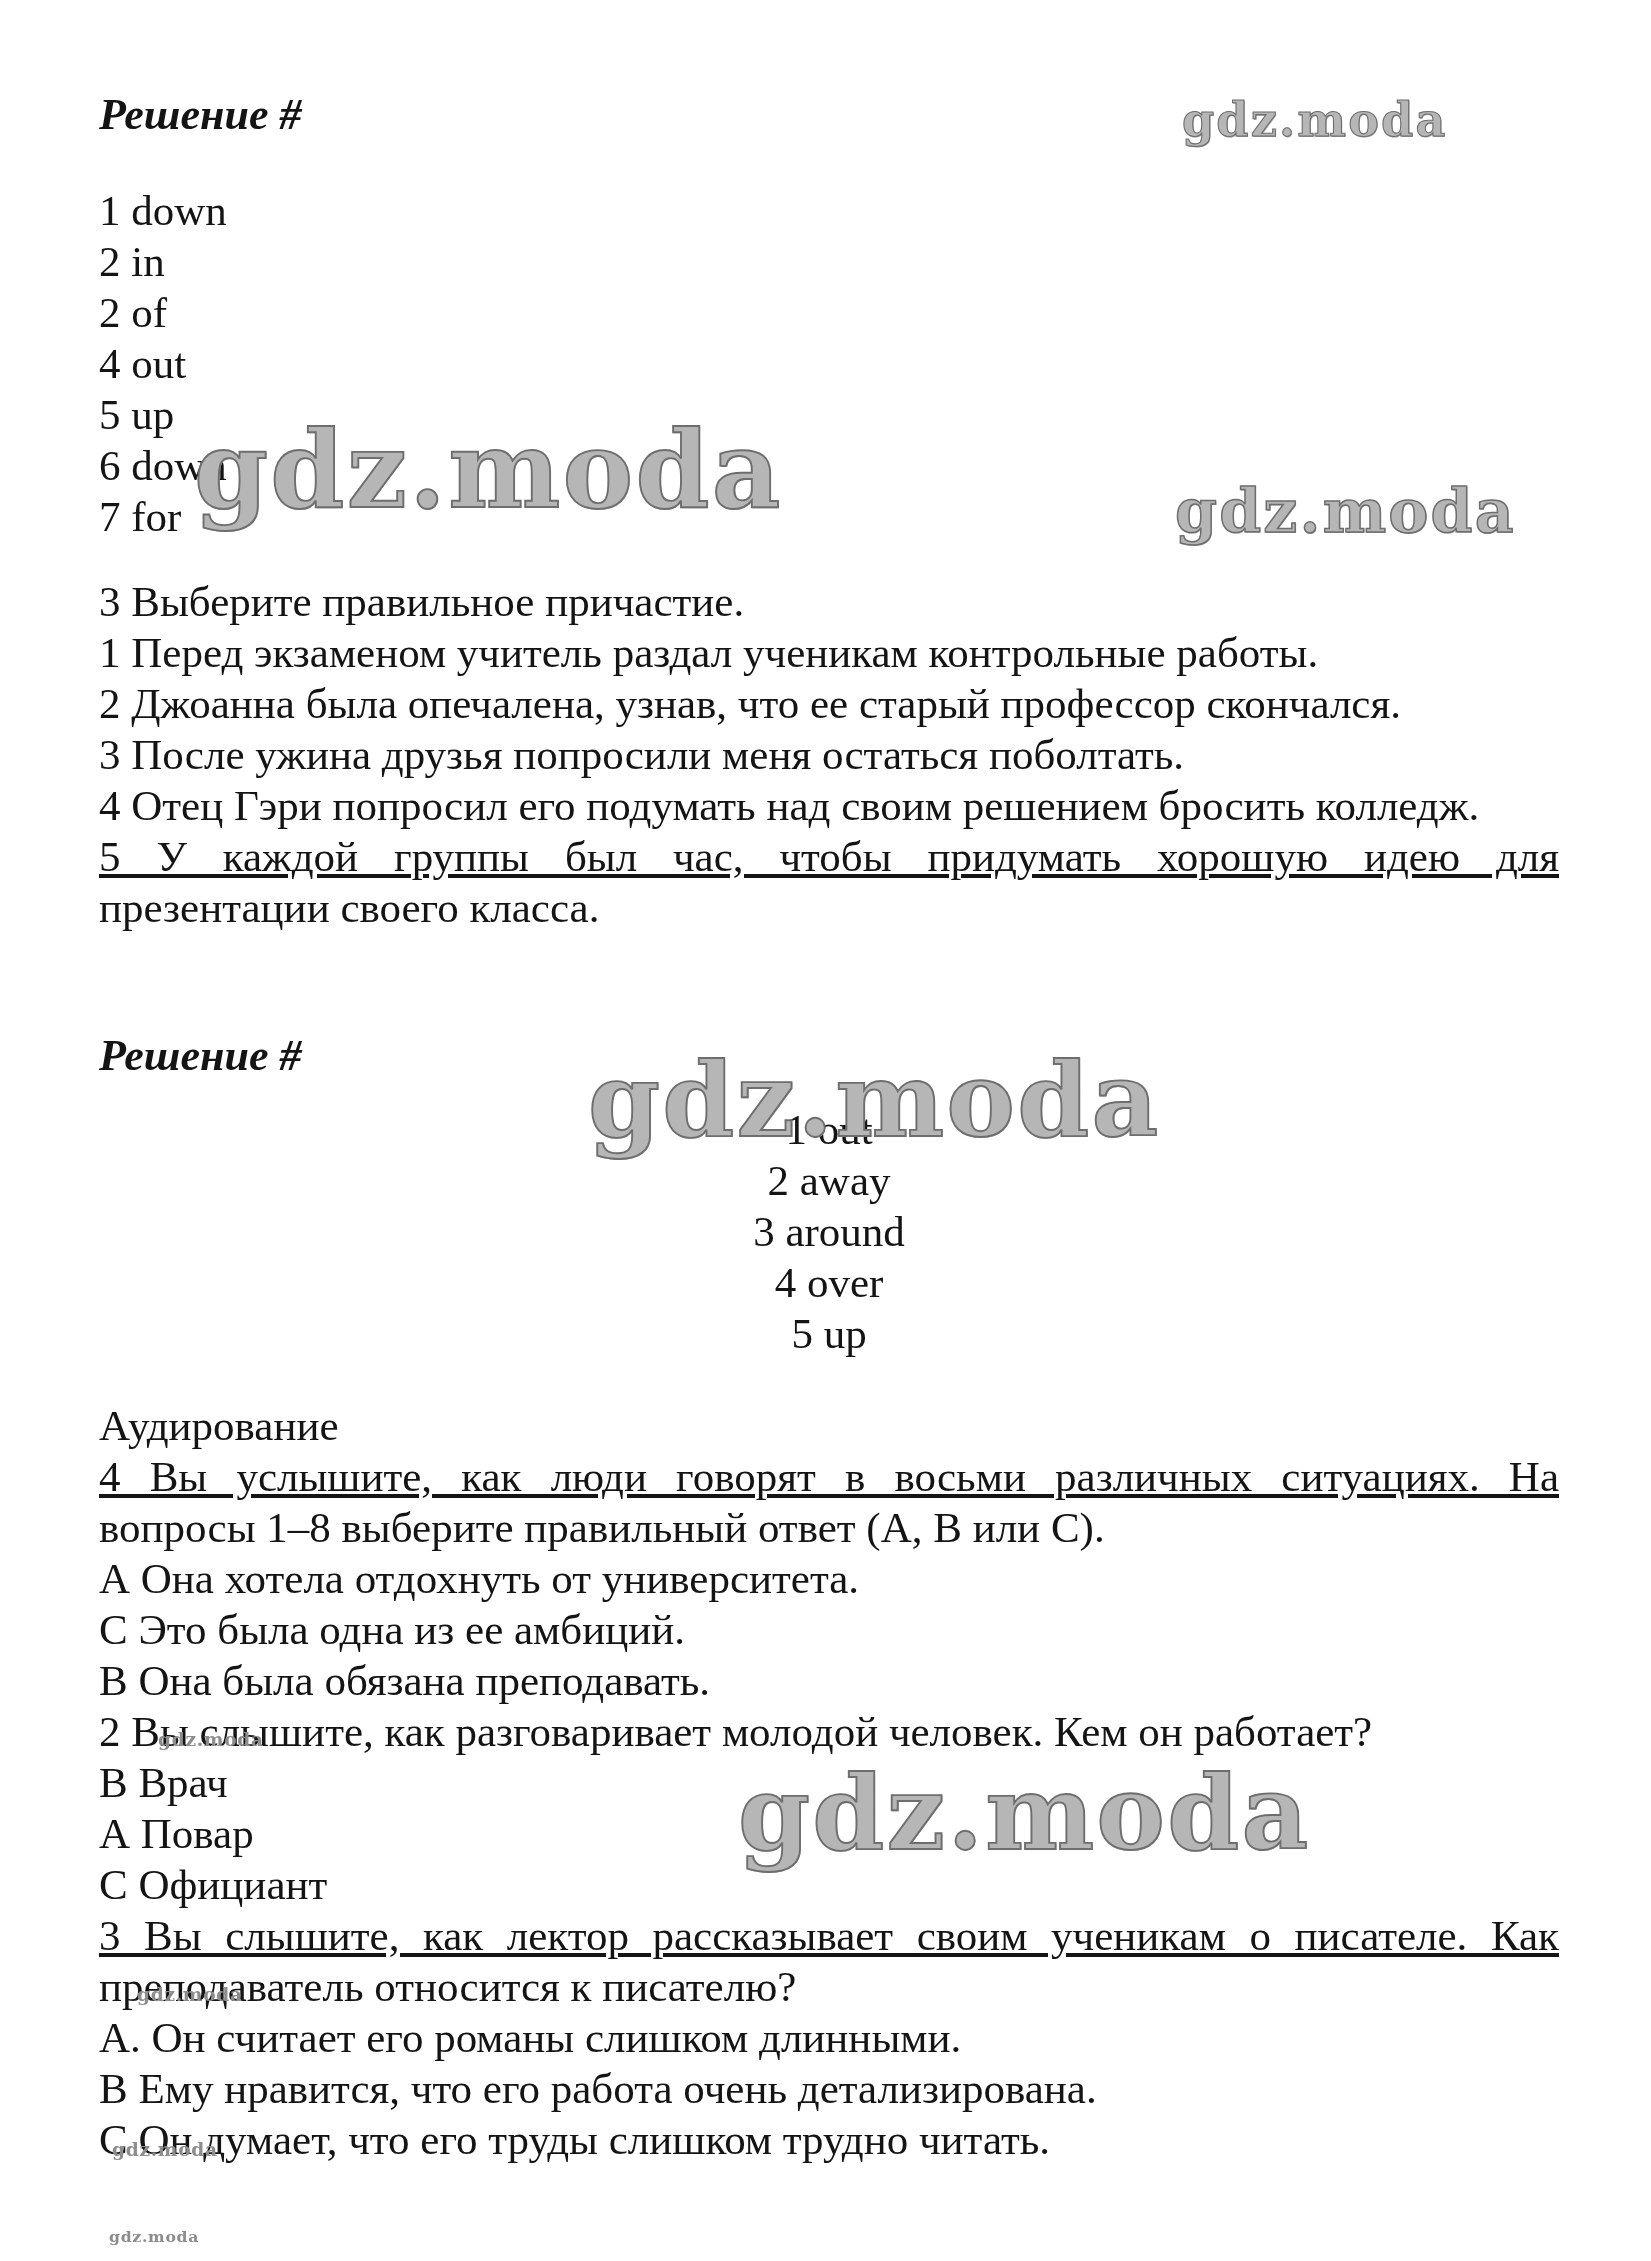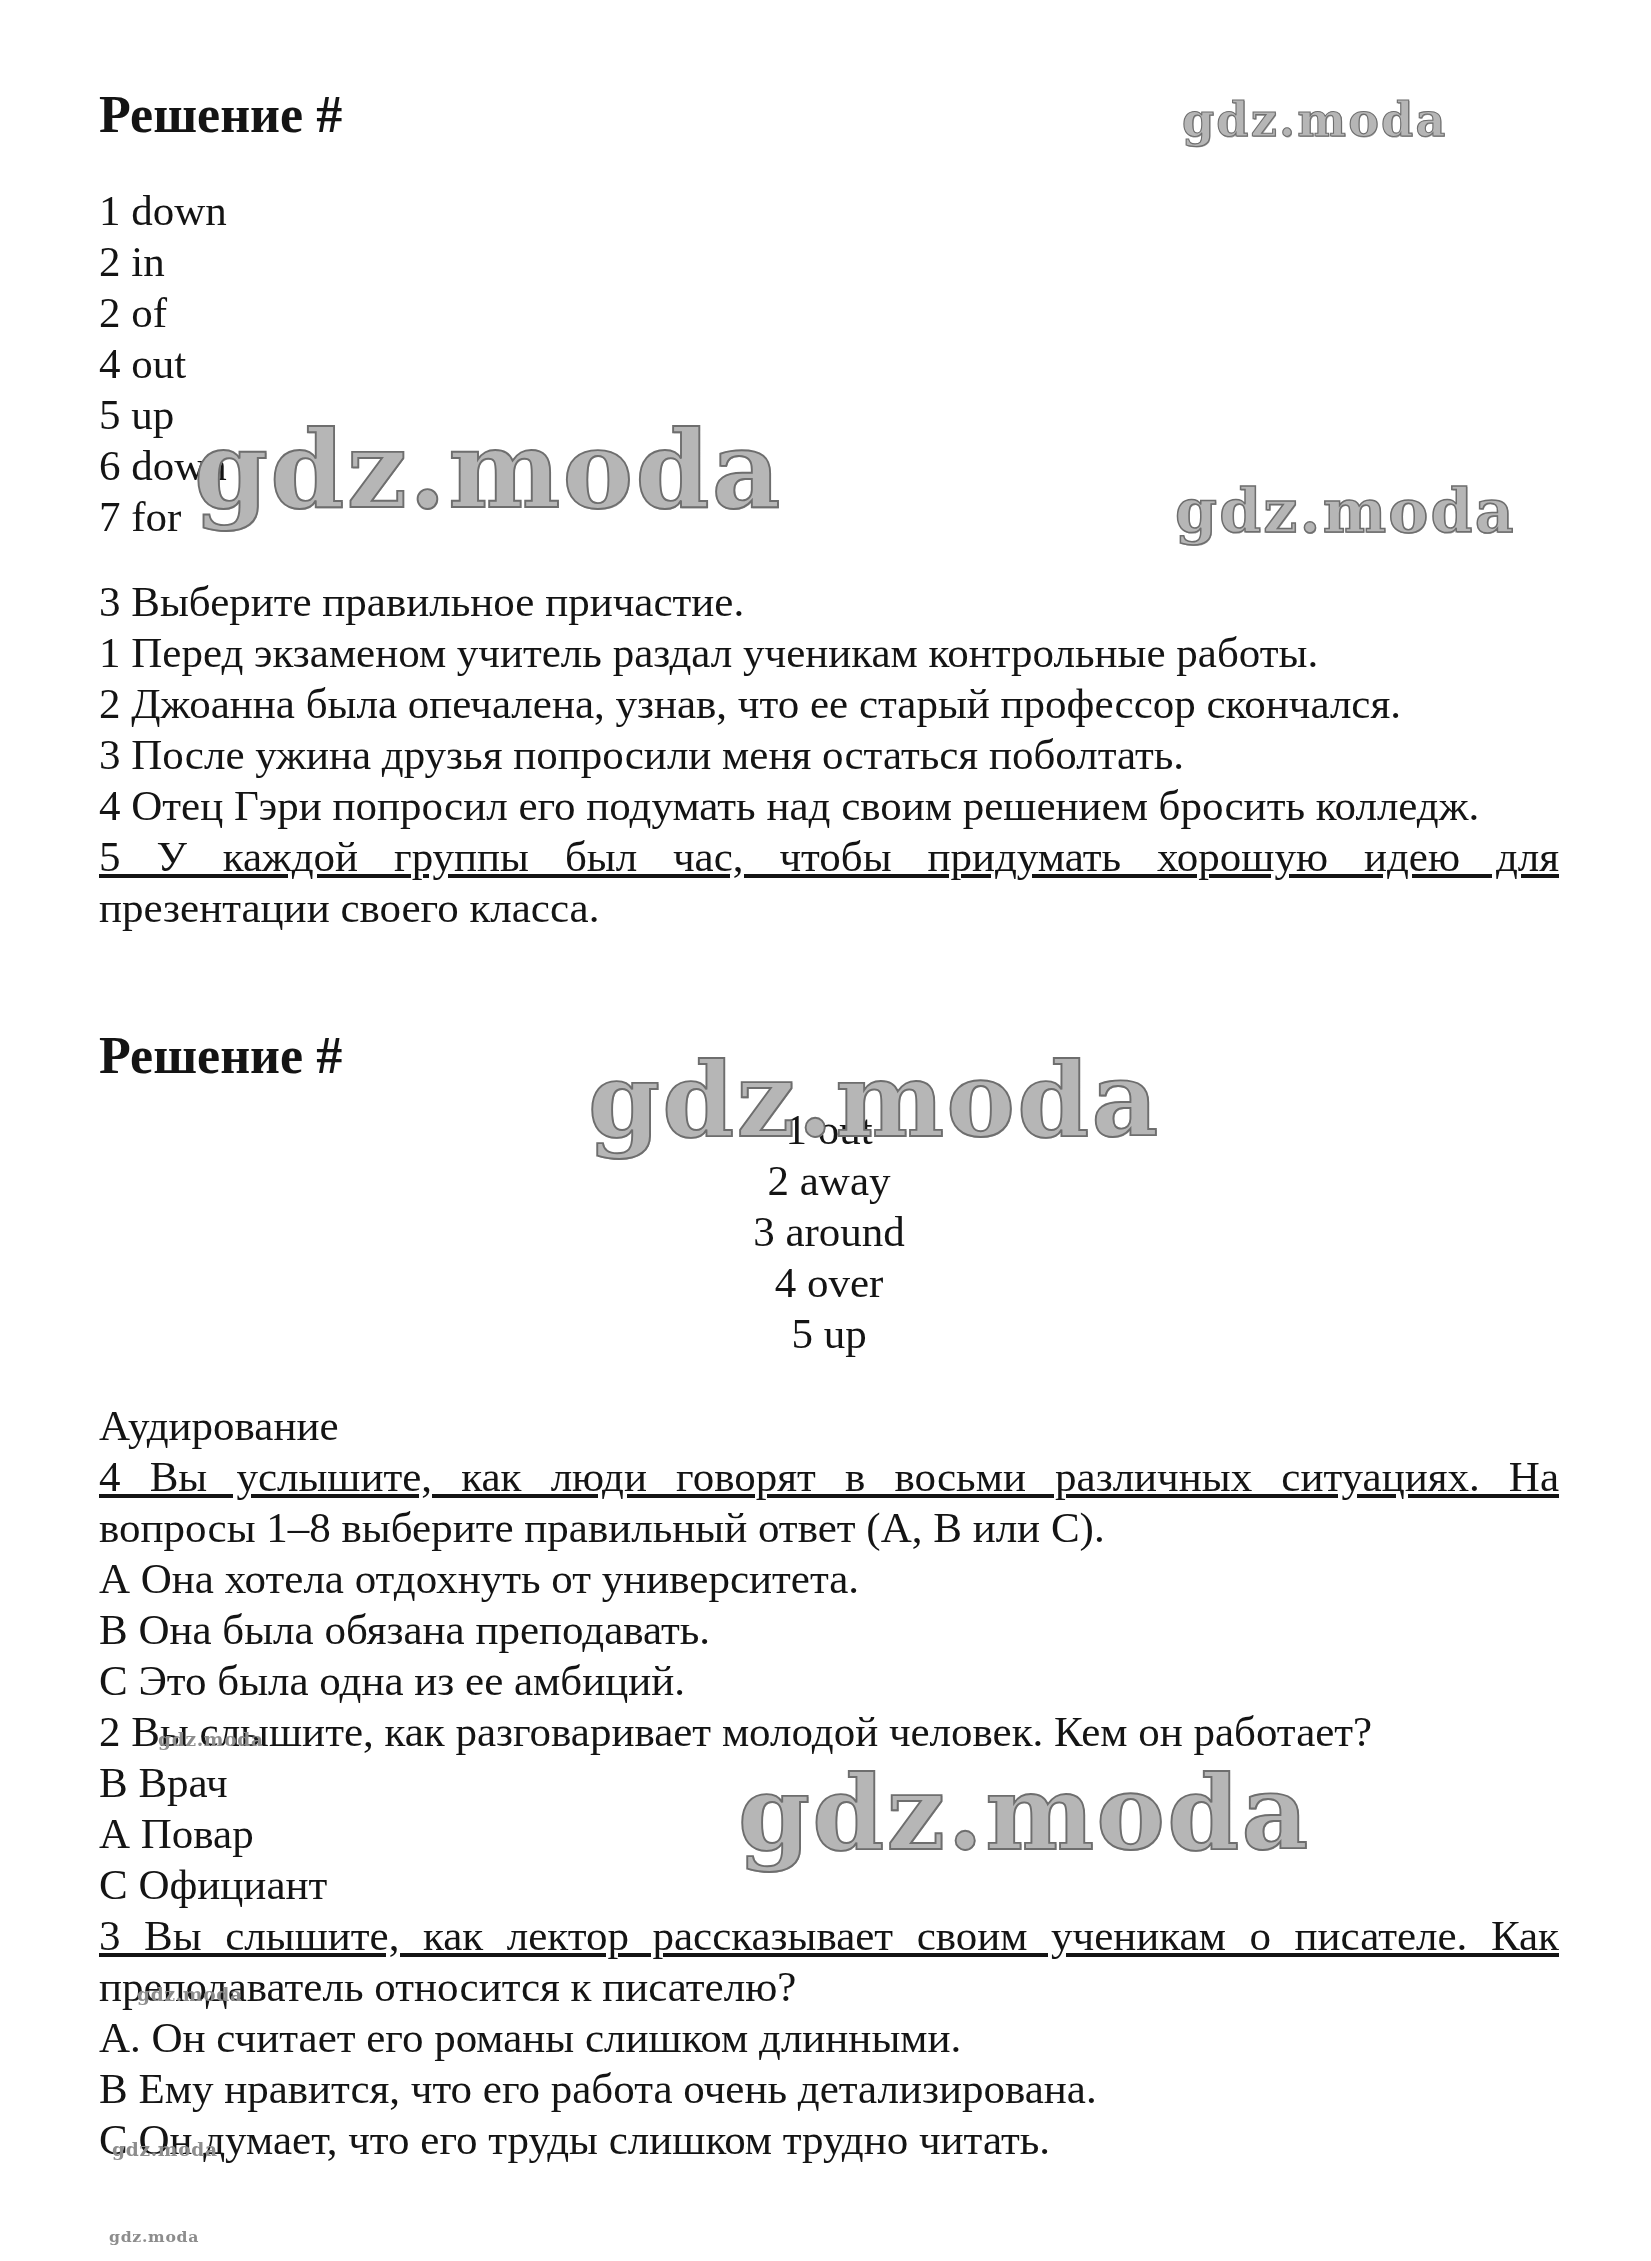--- a/index.html
+++ b/index.html
@@ -11,23 +11,24 @@
     box-sizing: border-box;
     padding: 89px 93px 0 99px;
     font-family: "Liberation Serif", "DejaVu Serif", serif;
     color: #141414;
     font-size: 43px;
     line-height: 51px;
     overflow: hidden;
   }
   .heading {
     margin: 0;
-    font-size: 52px;
+    font-size: 44px;
     line-height: 51px;
     font-weight: bold;
+    font-style: italic;
   }
   .block { margin: 0; }
   .line { white-space: nowrap; }
   .jline {
     white-space: normal;
     text-align: justify;
     text-align-last: justify;
     text-justify: inter-word;
     text-decoration: underline;
   }
@@ -111,22 +112,22 @@
     <div class="line">3 around</div>
     <div class="line">4 over</div>
     <div class="line">5 up</div>
   </div>
 
   <div class="block listening">
     <div class="line">Аудирование</div>
     <div class="line jline">4 Вы услышите, как люди говорят в восьми различных ситуациях. На</div>
     <div class="line">вопросы 1–8 выберите правильный ответ (А, В или С).</div>
     <div class="line">А Она хотела отдохнуть от университета.</div>
+    <div class="line">С Это была одна из ее амбиций.</div>
     <div class="line">В Она была обязана преподавать.</div>
-    <div class="line">С Это была одна из ее амбиций.</div>
     <div class="line">2 Вы слышите, как разговаривает молодой человек. Кем он работает?</div>
     <div class="line">В Врач</div>
     <div class="line">А Повар</div>
     <div class="line">С Официант</div>
     <div class="line jline">3 Вы слышите, как лектор рассказывает своим ученикам о писателе. Как</div>
     <div class="line">преподаватель относится к писателю?</div>
     <div class="line">А. Он считает его романы слишком длинными.</div>
     <div class="line">В Ему нравится, что его работа очень детализирована.</div>
     <div class="line">С Он думает, что его труды слишком трудно читать.</div>
   </div>

